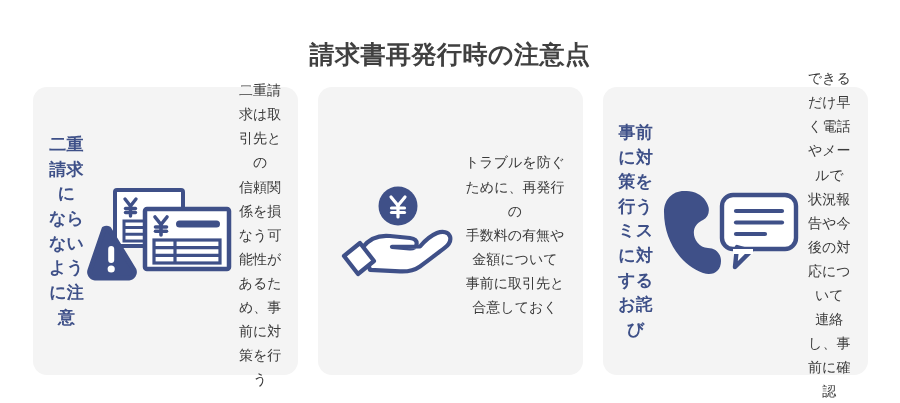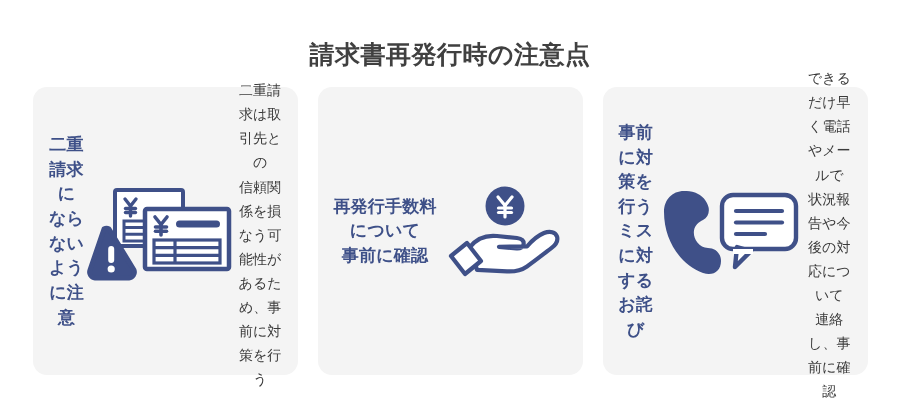--- a/index.html
+++ b/index.html
@@ -123,41 +123,42 @@
           <rect x="21.2" y="62" width="6" height="17" rx="3" fill="#ffffff"></rect>
           <circle cx="24.2" cy="85" r="3.6" fill="#ffffff"></circle>
         </svg>
       </div>
       <div class="card-body">二重請求は取引先との
 信頼関係を損なう可能性が
 あるため、事前に対策を行う</div>
     </div>
 
     <div class="card">
-      <div class="card-heading">再発行手数料について
-事前に確認</div>
       <div class="card-icon icon-2">
         <svg width="130" height="100" viewBox="0 0 130 100" xmlns="http://www.w3.org/2000/svg">
 
           <circle cx="66" cy="23" r="19.5" fill="#3f5088"></circle>
           <g stroke="#ffffff" stroke-width="3.2" stroke-linecap="round">
             <line x1="59" y1="14" x2="66" y2="22.5"></line>
             <line x1="73" y1="14" x2="66" y2="22.5"></line>
             <line x1="59.5" y1="25" x2="72.5" y2="25"></line>
             <line x1="59.5" y1="29.5" x2="72.5" y2="29.5"></line>
             <line x1="66" y1="22.5" x2="66" y2="34"></line>
           </g>
 
           <path d="M 31 64 C 38 55 48 52 58 53 L 78 55 C 83 55.6 85 58 84.6 61 C 84.2 64 81.4 65.8 77.6 65.4 L 60 63.8
                    L 88 63.5 C 93 57.5 99 52.5 105 50 C 111 47.6 116.5 49 118 53.5 C 119.4 58 116.6 62 112 65.4
                    C 104 71.4 95 78.6 88 83.4 C 82 87.6 76 88.8 68 88.4 L 38 86.8 Z" fill="#ffffff" stroke="#3f5088" stroke-width="4.2" stroke-linejoin="round" stroke-linecap="round"></path>
 
           <path d="M 12 73 L 28 60 L 42 78 L 26 91 Z" fill="#ffffff" stroke="#3f5088" stroke-width="4.2" stroke-linejoin="round"></path>
         </svg>
       </div>
+      <div class="card-body">トラブルを防ぐために、再発行の
+手数料の有無や金額について
+事前に取引先と合意しておく</div>
     </div>
 
     <div class="card">
       <div class="card-heading">事前に対策を行う
 ミスに対するお詫び</div>
       <div class="card-icon icon-3">
         <svg width="150" height="100" viewBox="0 0 150 100" xmlns="http://www.w3.org/2000/svg">
 
           <path d="M 29 8 C 17 8 9 17 9 29 C 9 58 26 82 48 90 C 58 93.6 66 88 66 78 C 66 70 60 65 53 65
                    C 48.6 65 45 63 42.4 59.6 C 39.6 56 38.4 52 39 47.6 C 39.6 42.4 44 39 48 37 C 52.6 34.6 54.6 30 53.6 24.6

